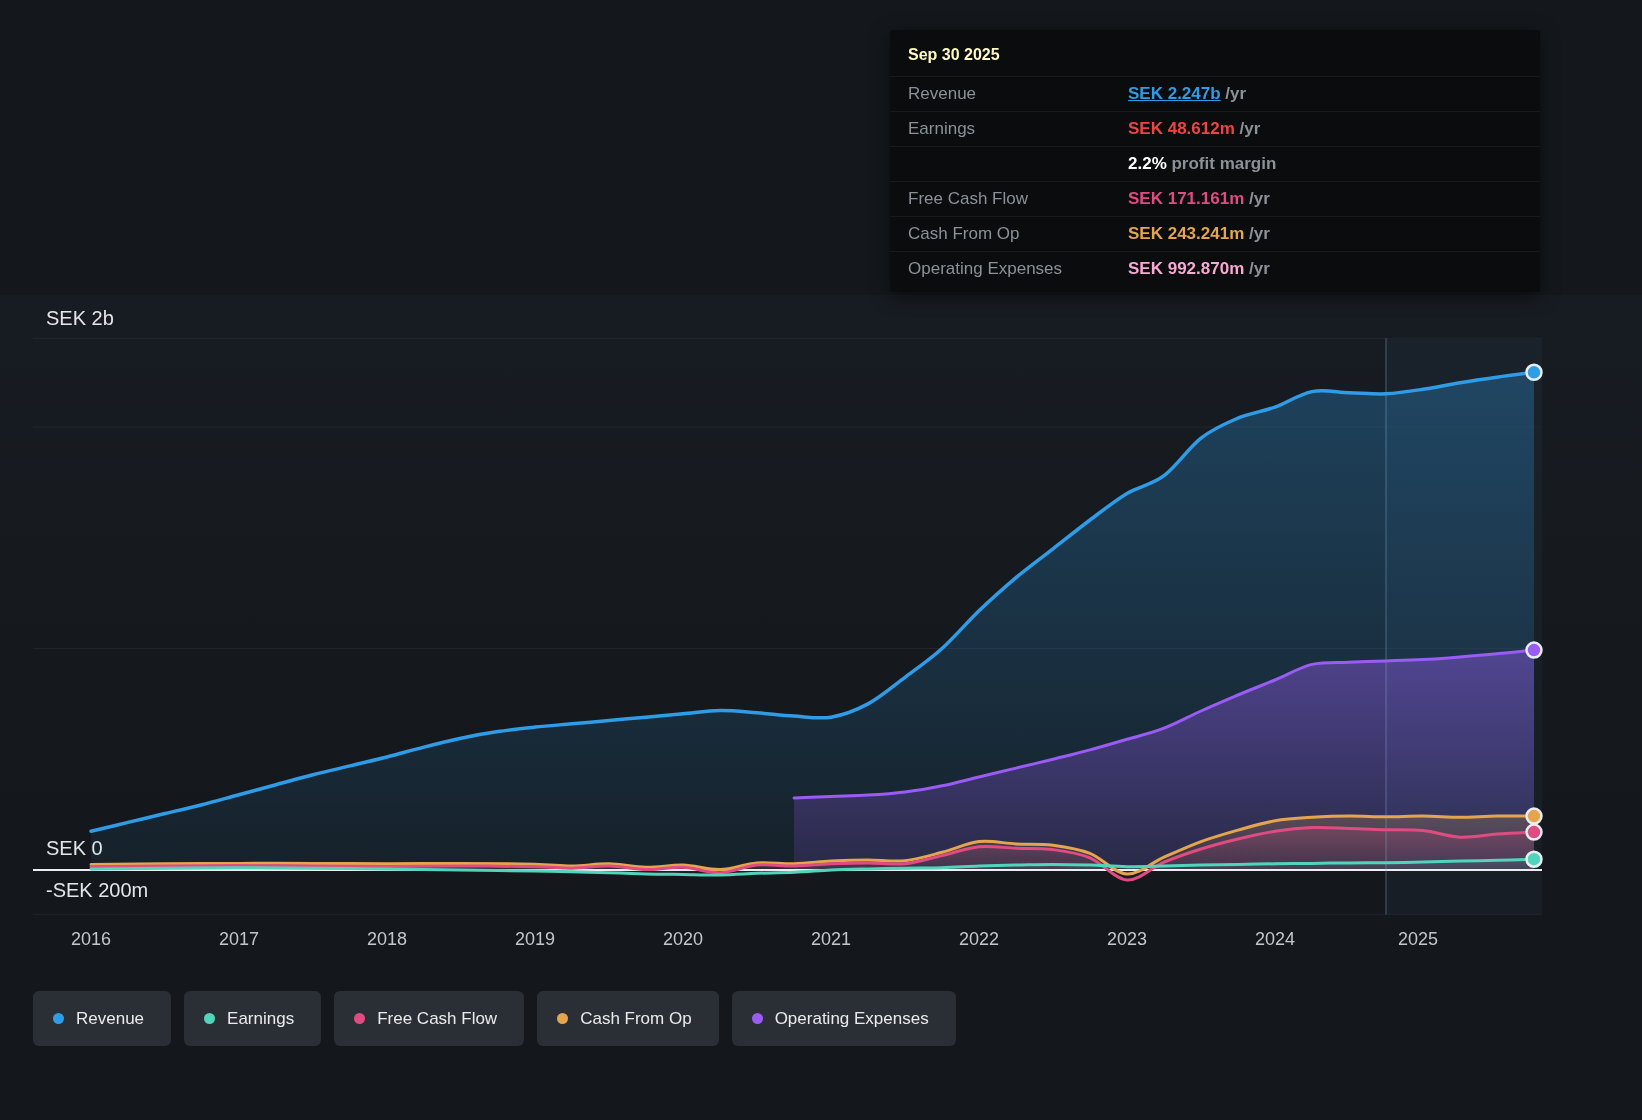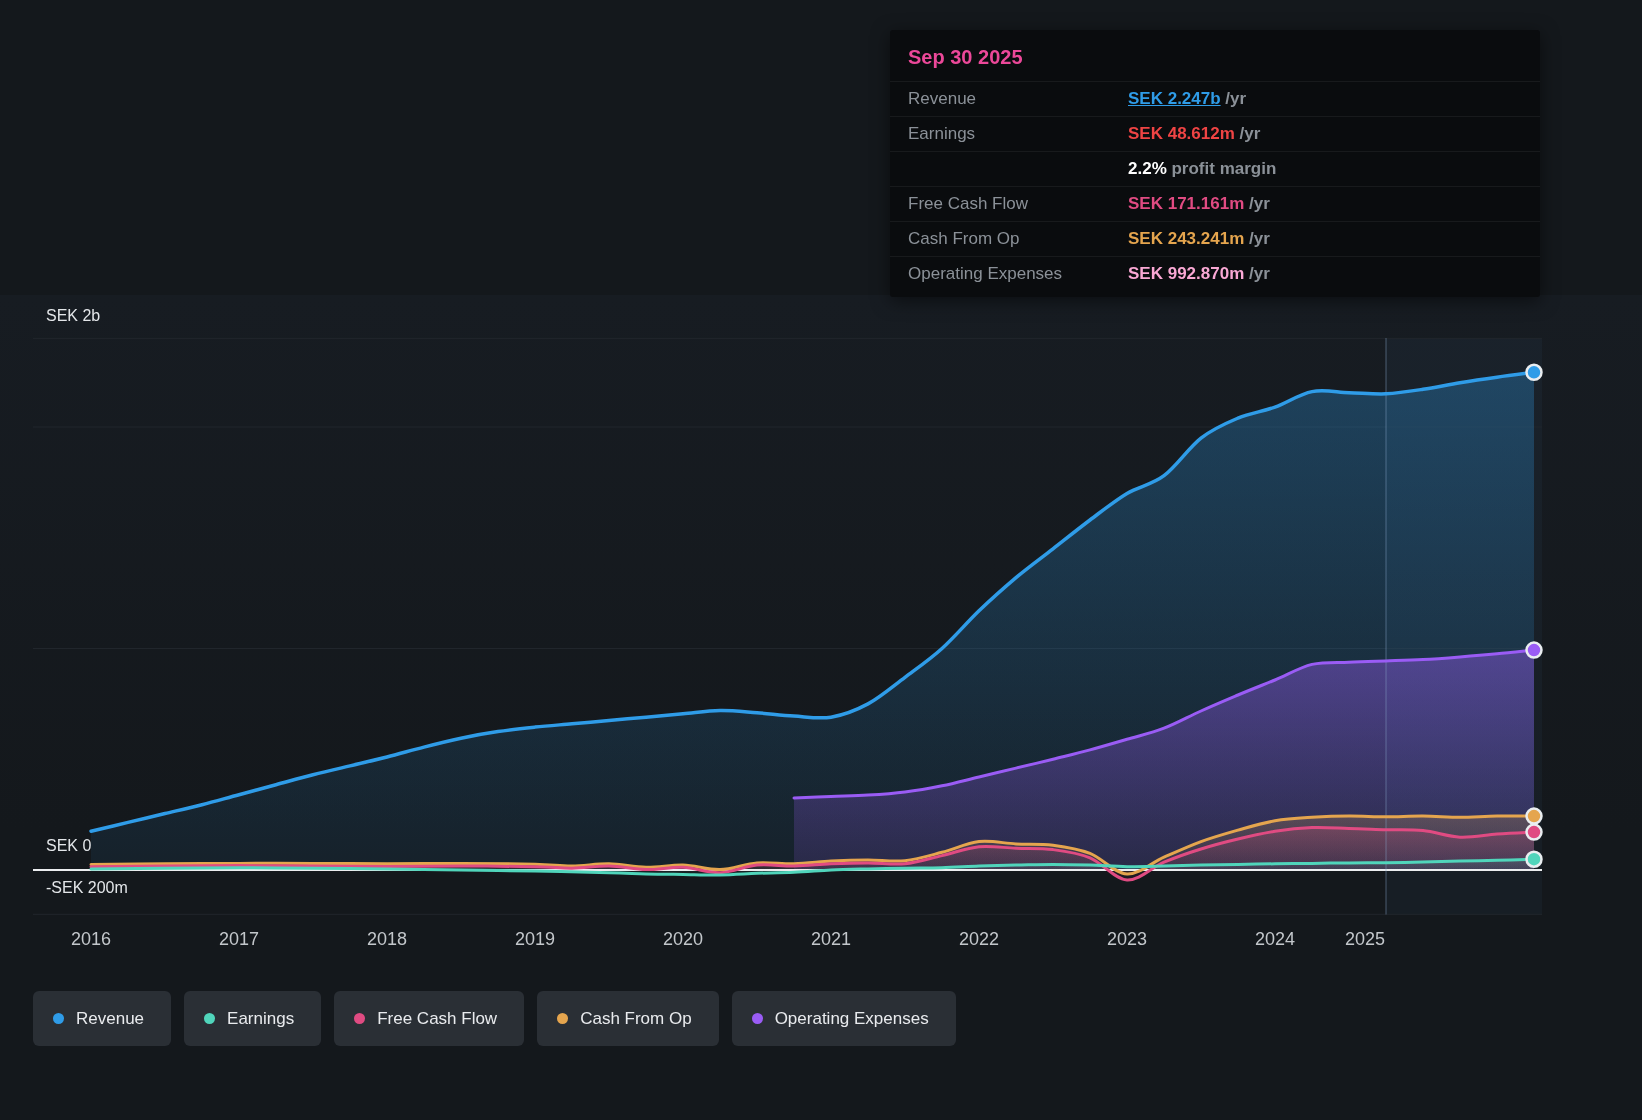--- a/index.html
+++ b/index.html
@@ -1,26 +1,26 @@
 <!DOCTYPE html>
 <html><head>
 <meta charset="utf-8">
 <style>
   html,body{margin:0;padding:0;background:#14181c;}
   #page{position:relative;width:1642px;height:1120px;overflow:hidden;
         font-family:"Liberation Sans",sans-serif;background:#14181c;}
   #chart-bg{position:absolute;left:0;top:295px;width:1642px;height:630px;
         background:linear-gradient(180deg,#171c22 0%,#14181c 85%);}
   #chart-svg{position:absolute;left:0;top:0;width:1642px;height:1120px;}
-  .ylabel{position:absolute;left:46px;color:#e3e6e9;font-size:16px;font-weight:500;}
+  .ylabel{position:absolute;left:46px;color:#e3e6e9;font-size:20px;font-weight:500;}
   #x-axis{position:absolute;left:0;top:929px;width:1642px;height:24px;}
   .xtick{position:absolute;top:0;width:64px;text-align:center;color:#c3c7cb;font-size:18px;}
   #tooltip{position:absolute;left:890px;top:30px;width:650px;background:#0a0c0e;
         border-radius:3px;padding:4px 0 6px;box-shadow:0 4px 18px rgba(0,0,0,.5);z-index:5;}
-  .tt-title{font-size:20px;font-weight:700;color:#ec4899;padding:12px 18px 12px;}
+  .tt-title{font-size:16px;font-weight:700;color:#fef9c3;padding:12px 18px 12px;}
   .tt-row{position:relative;height:20px;padding:7px 18px;border-top:1px solid rgba(255,255,255,.06);
         font-size:17px;}
   .tt-label{color:#8b9198;}
   .tt-val{position:absolute;left:238px;top:7px;font-weight:700;white-space:nowrap;}
   .tt-suffix{color:#8b9198;font-weight:600;}
   .tt-bold{color:#ffffff;font-weight:700;}
   #legend{position:absolute;left:33px;top:991px;display:flex;gap:13px;z-index:4;}
   .pill{display:flex;align-items:center;gap:12px;height:55px;padding:0 27px 0 20px;
         background:#2a2f35;border-radius:6px;color:#e9ebee;font-size:17px;cursor:pointer;}
   .dot{width:11px;height:11px;border-radius:50%;flex:0 0 auto;}
@@ -86,21 +86,21 @@
   <div id="x-axis">
       <div class="xtick" style="left: 59px;">2016</div>
       <div class="xtick" style="left: 207px;">2017</div>
       <div class="xtick" style="left: 355px;">2018</div>
       <div class="xtick" style="left: 503px;">2019</div>
       <div class="xtick" style="left: 651px;">2020</div>
       <div class="xtick" style="left: 799px;">2021</div>
       <div class="xtick" style="left: 947px;">2022</div>
       <div class="xtick" style="left: 1095px;">2023</div>
       <div class="xtick" style="left: 1243px;">2024</div>
-      <div class="xtick" style="left: 1333px;">2025</div>
+      <div class="xtick" style="left: 1386px;">2025</div>
     </div>
 
   <div id="tooltip">
     <div class="tt-title">Sep 30 2025</div>
 
     <div class="tt-row">
       <span class="tt-label">Revenue</span>
       <span class="tt-val"><b style="color: rgb(47, 156, 232); text-decoration: underline;">SEK 2.247b</b>
         <span class="tt-suffix">/yr</span></span>
     </div>

